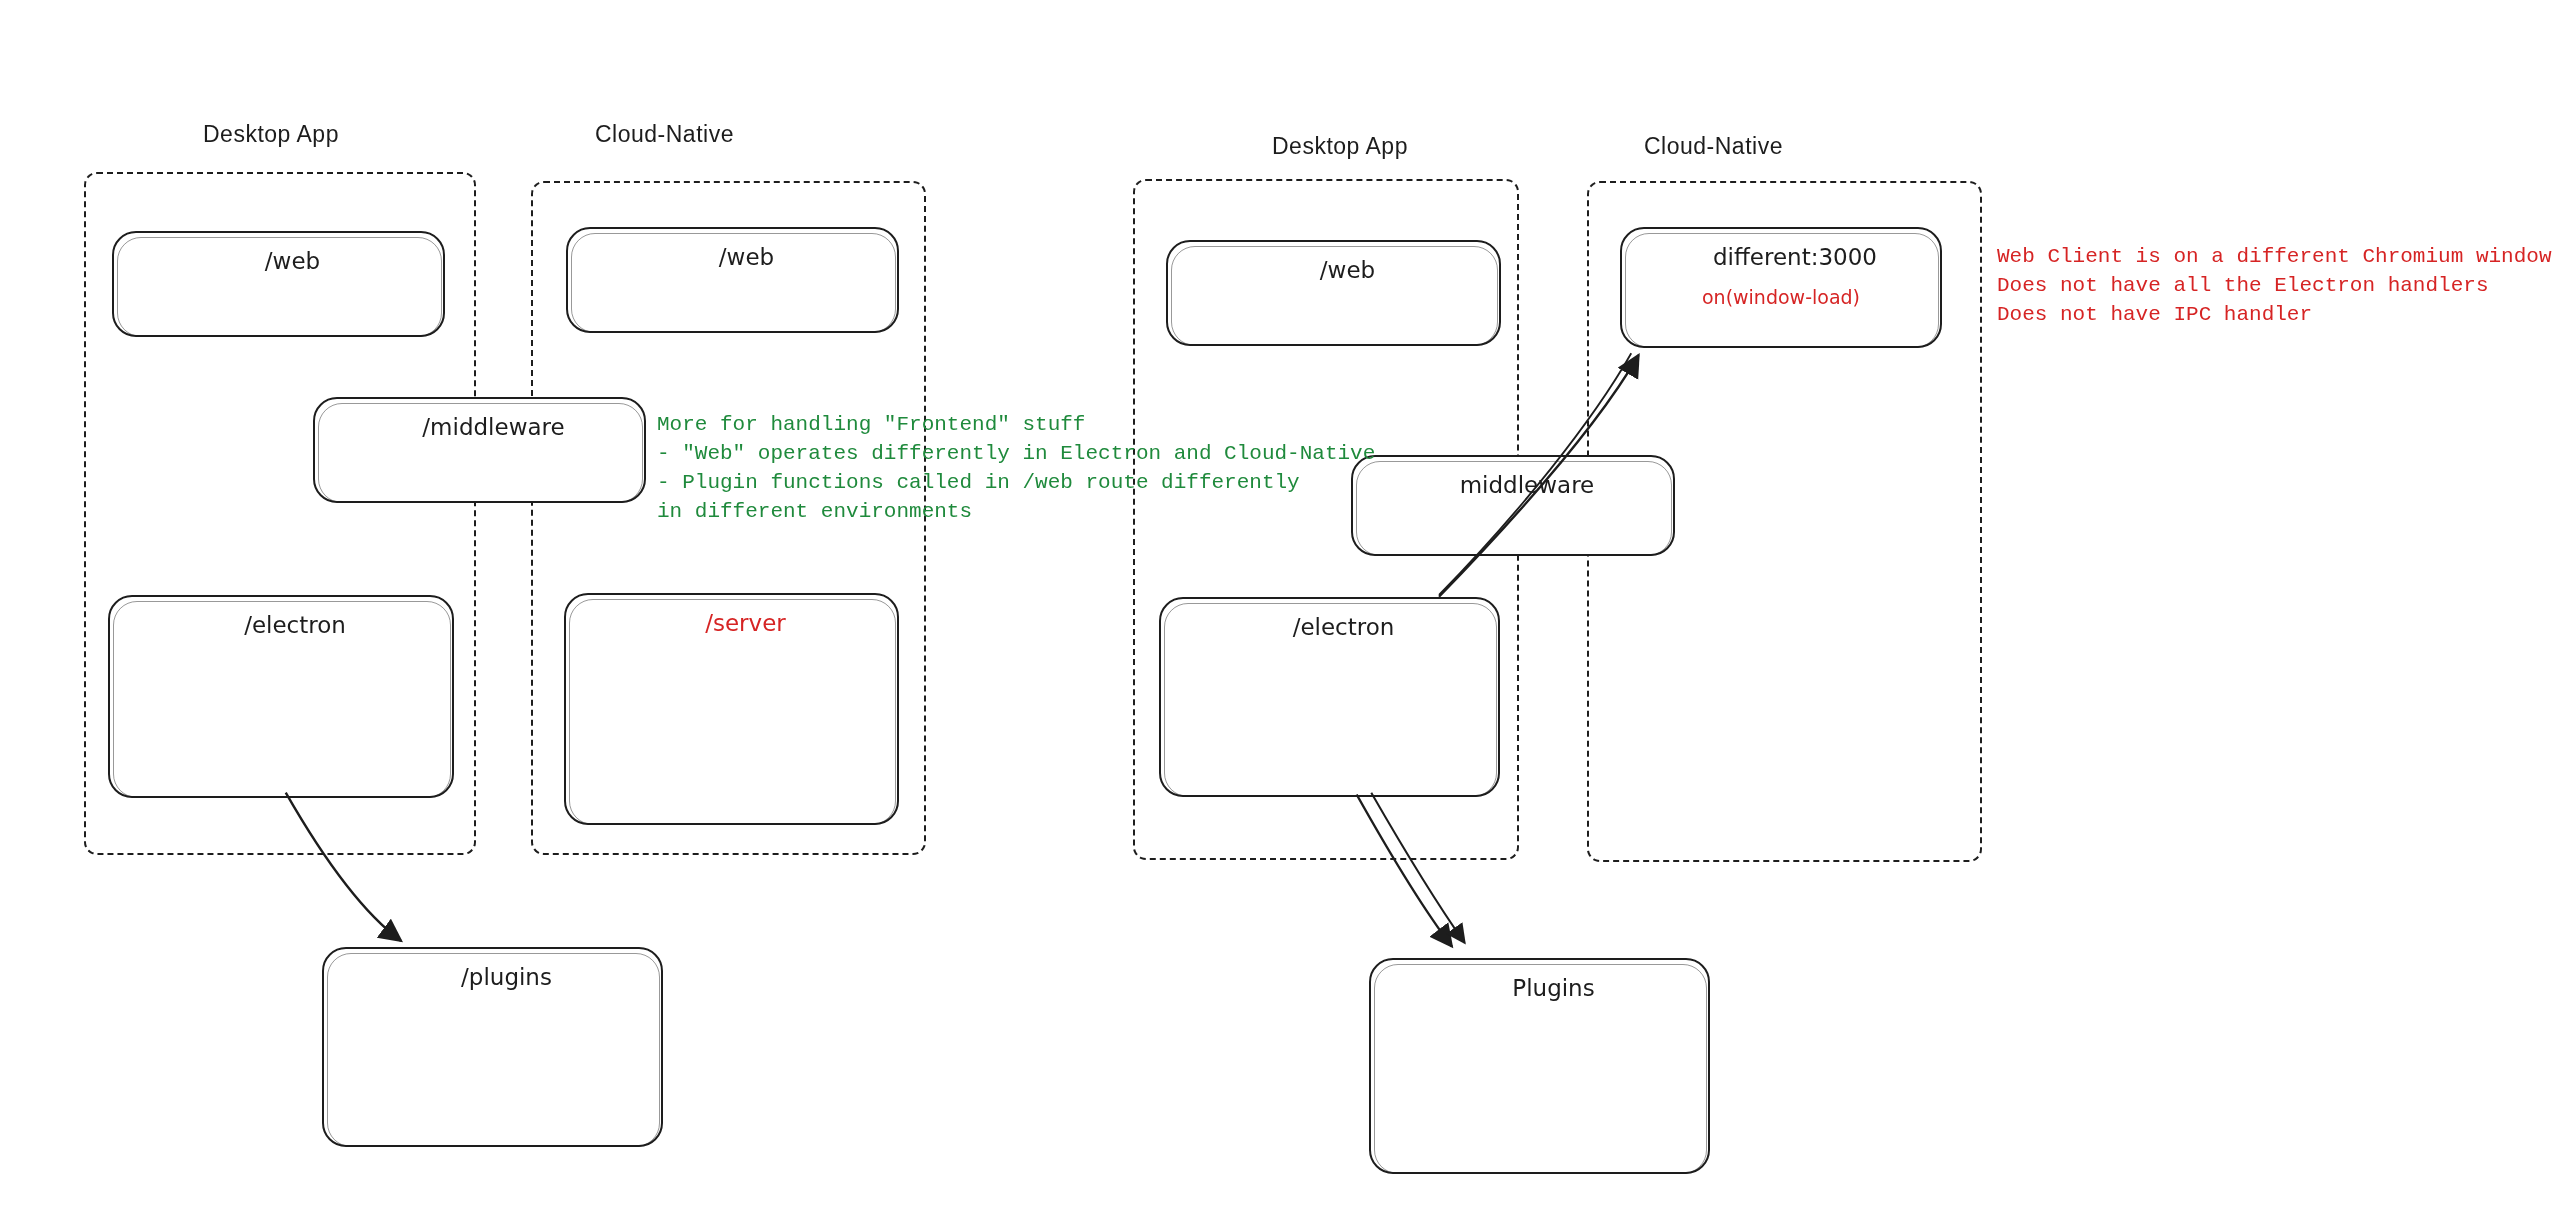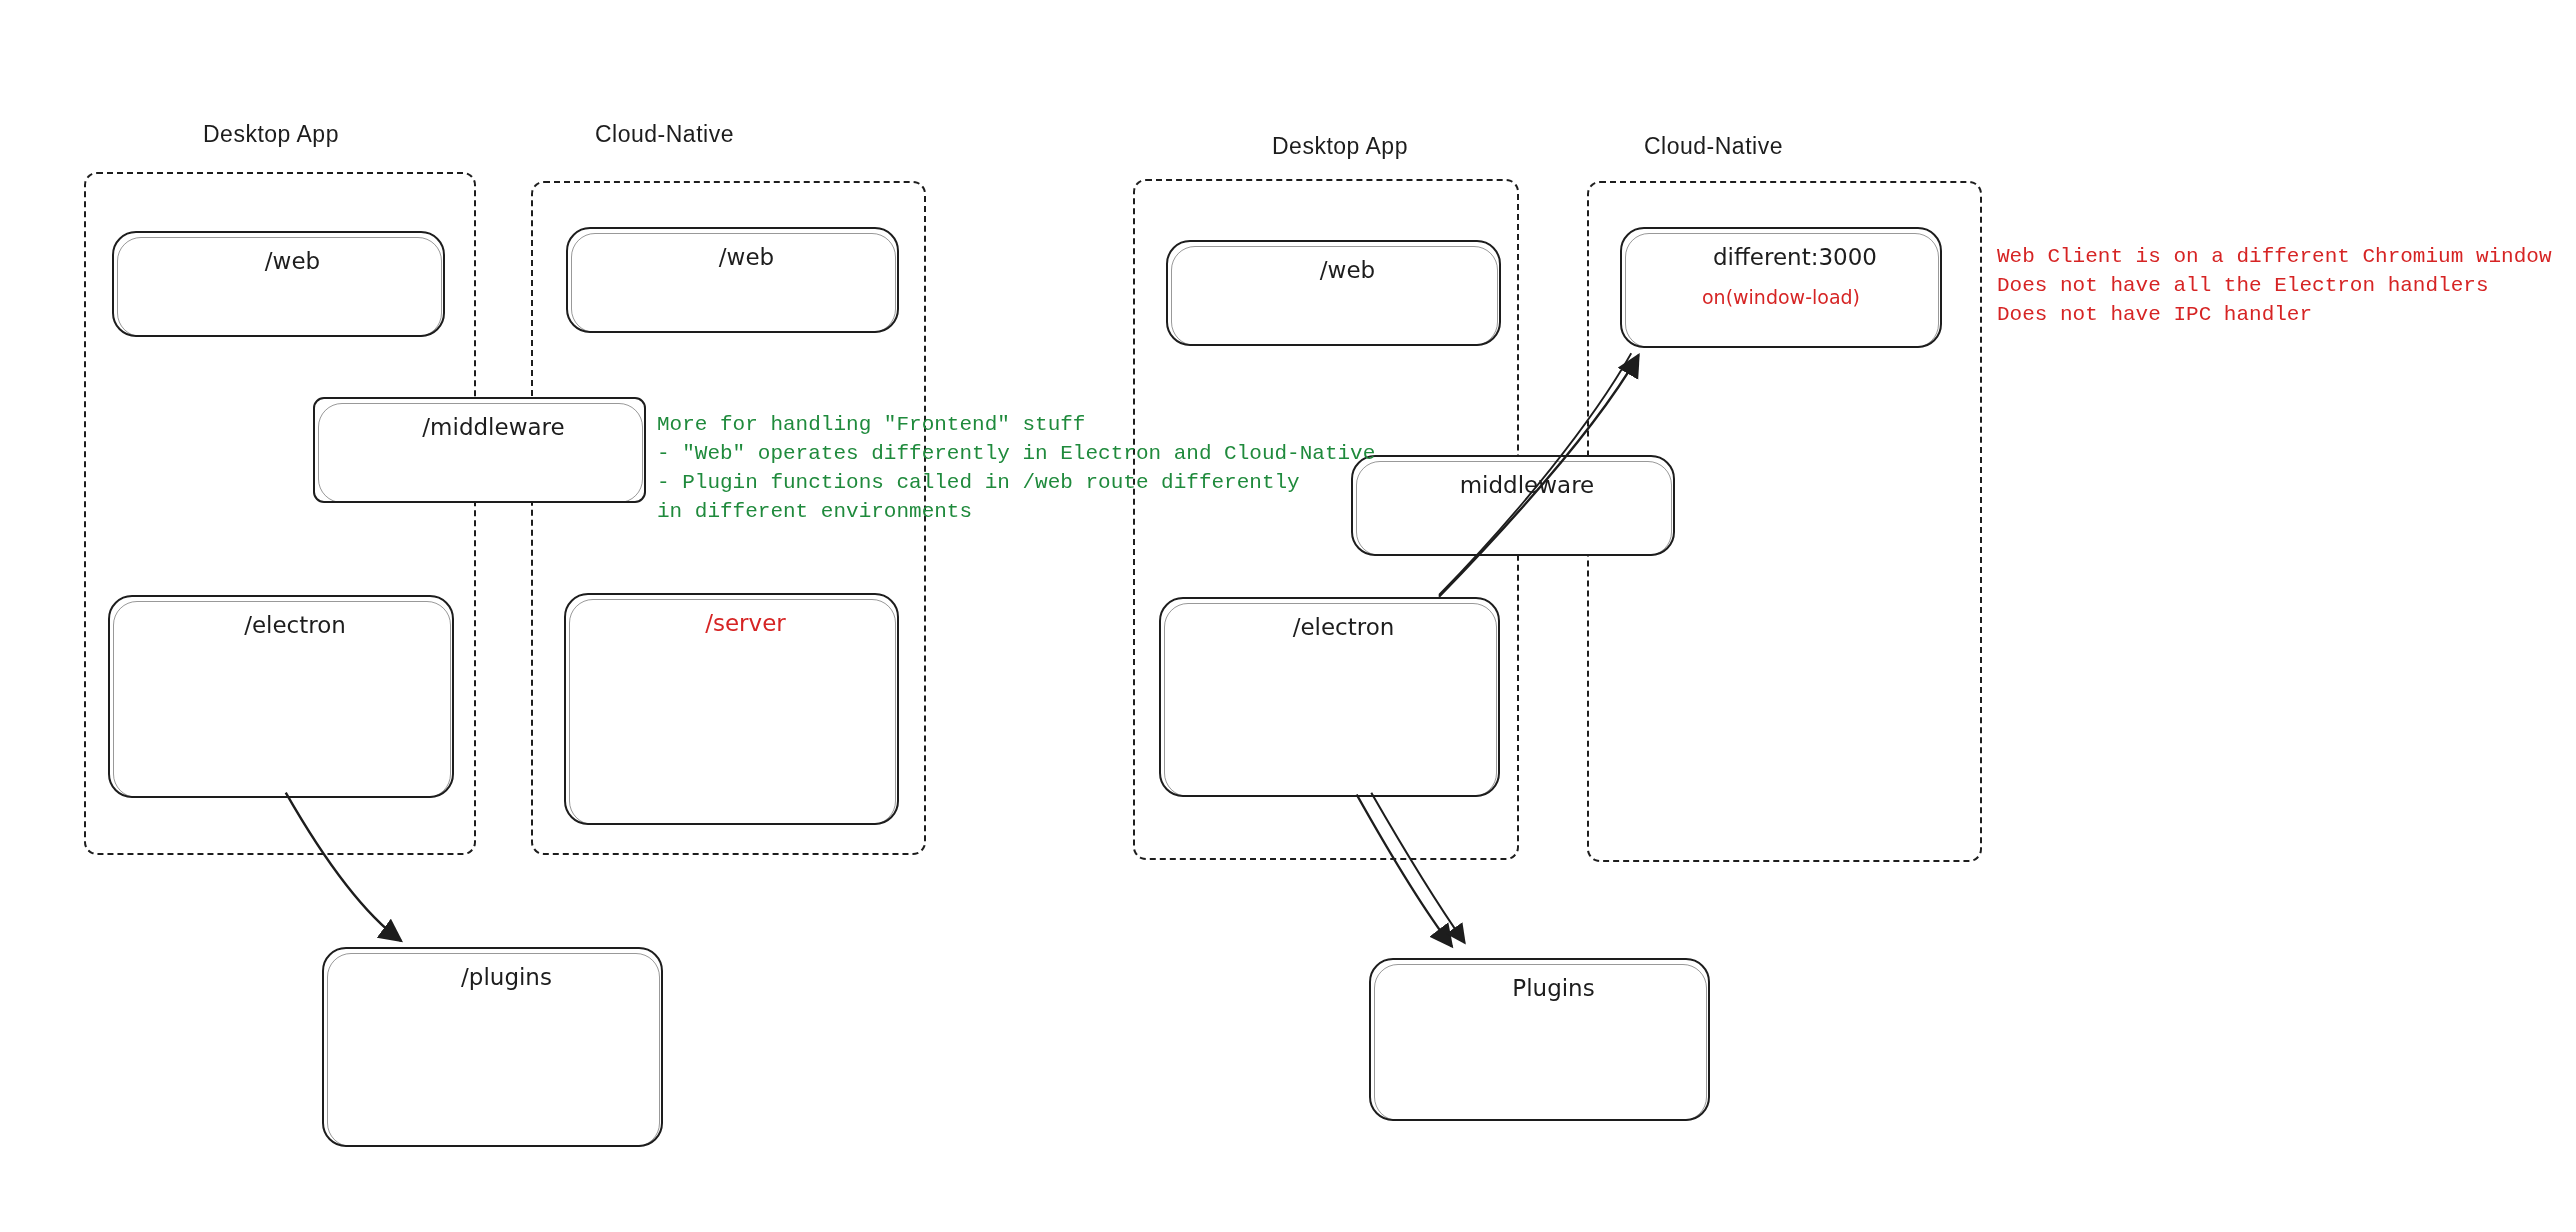--- a/index.html
+++ b/index.html
@@ -105,21 +105,21 @@
   <div class="dashed-group" style="left:531px; top:181px; width:395px; height:674px;"></div>
 
   <div class="node" style="left:112px; top:231px; width:333px; height:106px;">
     <div class="node-label">/web</div>
   </div>
 
   <div class="node" style="left:566px; top:227px; width:333px; height:106px;">
     <div class="node-label">/web</div>
   </div>
 
-  <div class="node" style="left:313px; top:397px; width:333px; height:106px;border-radius:11px;">
+  <div class="node" style="left:313px; top:397px; width:333px; height:106px;">
     <div class="node-label">/middleware</div>
   </div>
 
   <div class="node" style="left:108px; top:595px; width:346px; height:203px;">
     <div class="node-label">/electron</div>
   </div>
 
   <div class="node" style="left:564px; top:593px; width:335px; height:232px;">
     <div class="node-label red">/server</div>
   </div>
@@ -146,21 +146,21 @@
   </div>
 
   <div class="node" style="left:1351px; top:423px; width:324px; height:101px;margin-top:32px;">
     <div class="node-label">middleware</div>
   </div>
 
   <div class="node" style="left:1159px; top:597px; width:341px; height:200px;">
     <div class="node-label">/electron</div>
   </div>
 
-  <div class="node" style="left:1369px; top:958px; width:341px; height:163px;">
+  <div class="node" style="left:1369px; top:958px; width:341px; height:216px;">
     <div class="node-label">Plugins</div>
   </div>
 
   <div class="annotation green" style="left:657px; top:410px;">More for handling "Frontend" stuff
 - "Web" operates differently in Electron and Cloud-Native
 - Plugin functions called in /web route differently
 in different environments</div>
 
   <div class="annotation red" style="left:1997px; top:242px;">Web Client is on a different Chromium window
 Does not have all the Electron handlers

